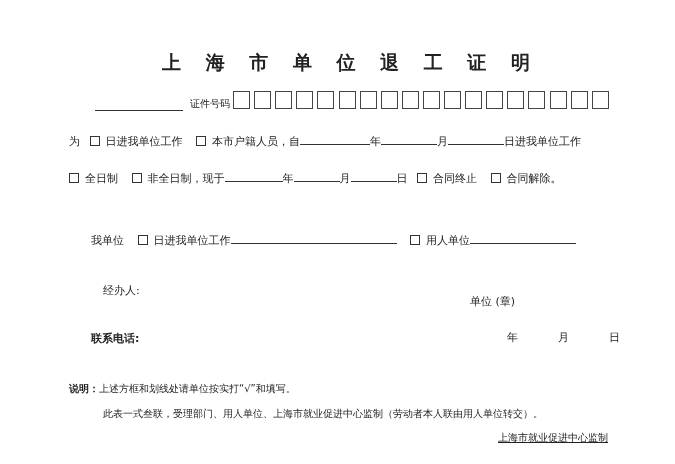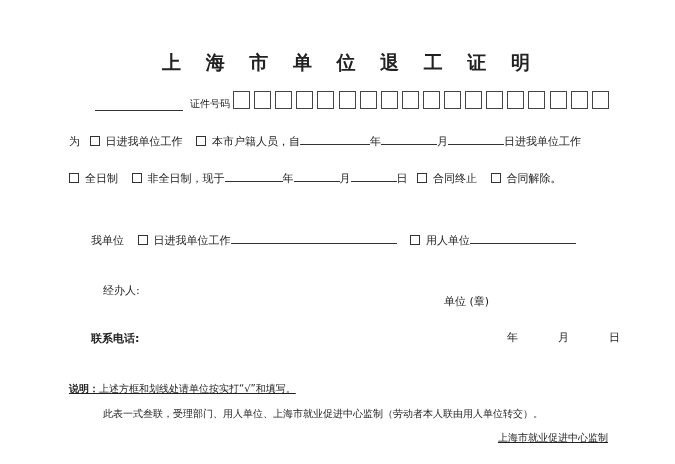--- a/index.html
+++ b/index.html
@@ -54,23 +54,23 @@
   <span class="cb" style="margin-left:10px;"></span><span>合同解除。</span>
 </div>
 
 <div class="abs t" style="left:78px;top:231px;">
   <span>我单位</span>
   <span class="cb" style="margin-left:10px;"></span><span>日进我单位工作</span><span class="ul" style="width:166px;"></span>
   <span class="cb" style="margin-left:10px;"></span><span>用人单位</span><span class="ul" style="width:106px;"></span>
 </div>
 
 <div class="abs t" style="left:90px;top:284px;">经办人:</div>
-<div class="abs t" style="left:431px;top:295px;">单位 (章)</div>
+<div class="abs t" style="left:457px;top:295px;">单位 (章)</div>
 <div class="abs t" style="left:78px;top:332px;font-weight:bold;">联系电话:</div>
 <div class="abs t" style="left:494px;top:331px;">年</div>
 <div class="abs t" style="left:545px;top:331px;">月</div>
 <div class="abs t" style="left:596px;top:331px;">日</div>
 
-<div class="abs t" style="left:56px;top:382px;font-size:10px;text-decoration:underline;">
+<div class="abs t" style="left:56px;top:382px;font-size:10px;">
   <span class="bold">说明：</span><span>上述方框和划线处请单位按实打“√”和填写。</span>
 </div>
 <div class="abs t" style="left:90px;top:407px;font-size:10px;">此表一式叁联，受理部门、用人单位、上海市就业促进中心监制（劳动者本人联由用人单位转交）。</div>
 <div class="abs t" style="right:67px;top:431px;font-size:10px;text-decoration:underline;">上海市就业促进中心监制</div>
 
 </body></html>

